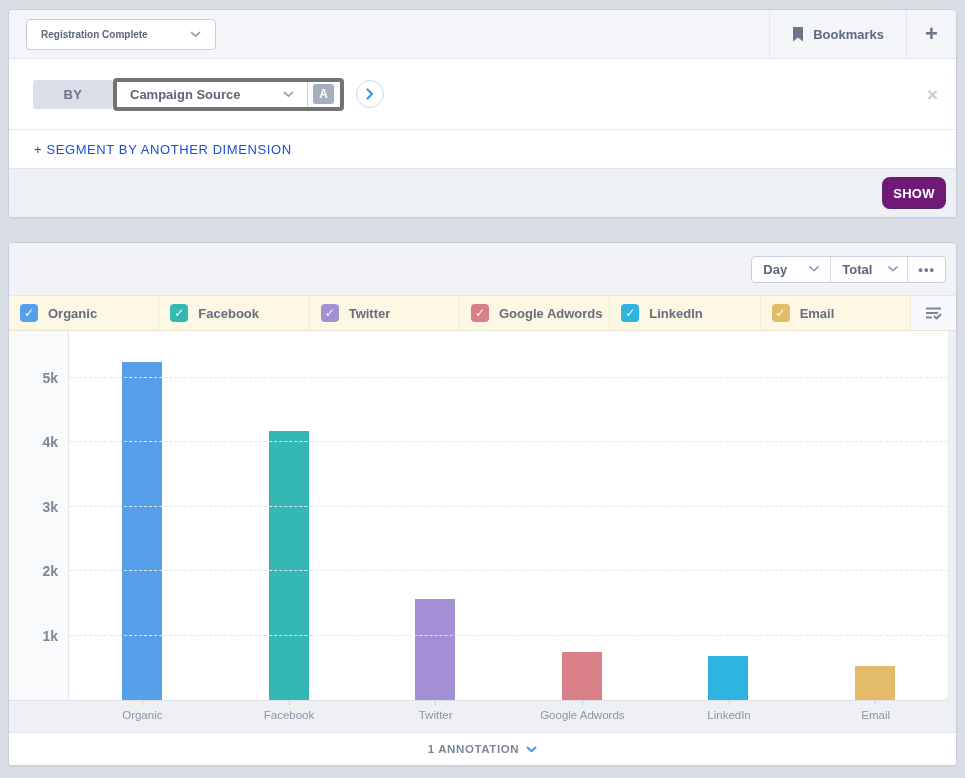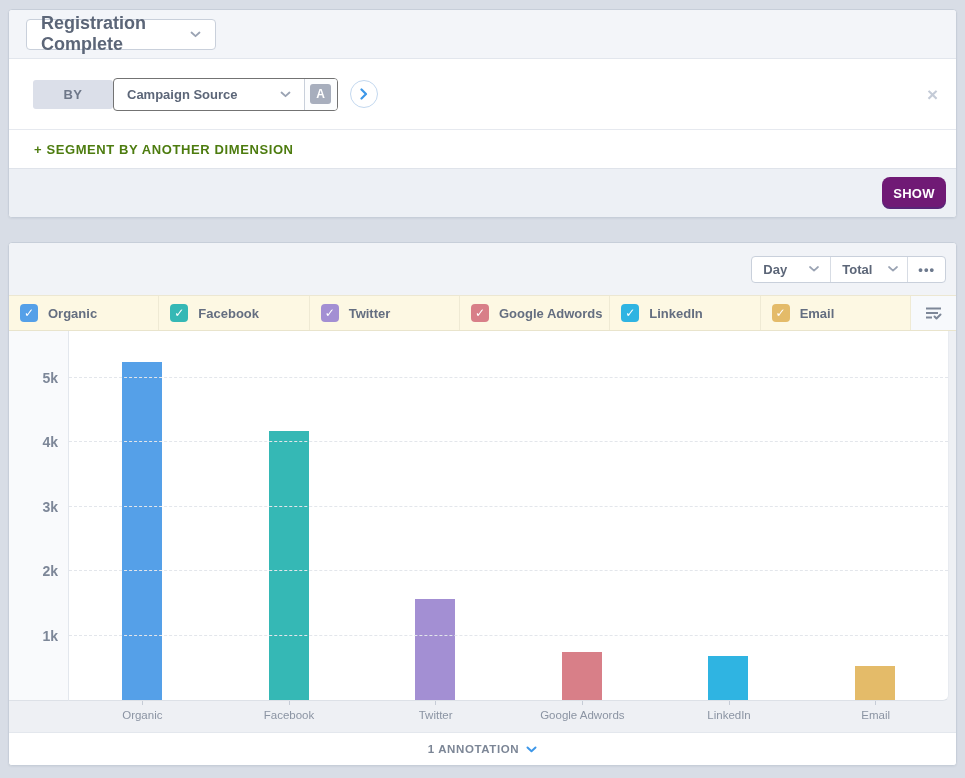--- a/index.html
+++ b/index.html
@@ -29,21 +29,21 @@
     background:#f3f5f9;
     border-bottom:1px solid #e2e6ed;
     display:flex; align-items:center;
     padding-left:17px;
   }
   .btn {
     background:#fff;
     border:1px solid #c9d0db;
     border-radius:4px;
     color:#5c6678;
-    font-weight:bold; font-size:18px;
+    font-weight:bold; font-size:10px;
     display:flex; align-items:center;
     cursor:pointer;
   }
   .event-btn { height:31px; padding:0 14px; width:190px; justify-content:space-between; }
   .chev { color:#9aa3b3; display:inline-flex; }
   .row1-right { margin-left:auto; display:flex; align-self:stretch; }
   .toolbar-btn {
     border-left:1px solid #e2e6ed;
     display:flex; align-items:center; justify-content:center;
     gap:9px; padding:0 22px;
@@ -55,21 +55,21 @@
 
   .row2 { height:70px; flex:0 0 70px; display:flex; align-items:center; padding-left:24px; position:relative; }
   .by-tag {
     width:80px; height:29px;
     background:#dbdfe9; border-radius:3px;
     color:#6e7789; font-size:13px; font-weight:bold; letter-spacing:.5px;
     display:flex; align-items:center; justify-content:center;
   }
   .dim-group {
     display:flex; align-items:stretch; height:33px;
-    border:1px solid #737373; border-radius:4px; background:#fff; overflow:hidden;
+    border:4px solid #737373; border-radius:4px; background:#fff; overflow:hidden;
     cursor:pointer;
   }
   .dim-main { display:flex; align-items:center; padding:0 13px; gap:42px; color:#5c6678; font-size:13px; font-weight:bold; }
   .a-cell { border-left:1px solid #c9d0db; width:33px; display:flex; align-items:center; justify-content:center; background:#fcfdfe; }
   .a-badge {
     width:21px; height:20px; background:#a7aebd; border-radius:3px;
     color:#fff; font-size:12px; font-weight:bold;
     display:flex; align-items:center; justify-content:center;
   }
   .circle-btn {
@@ -83,21 +83,21 @@
   .close-x {
     position:absolute; right:18px; top:50%; transform:translateY(-50%);
     color:#c4cbd7; font-size:19px; font-weight:bold; line-height:1; cursor:pointer;
   }
   .row3 {
     height:39px; flex:0 0 39px;
     border-top:1px solid #e6e9ef;
     display:flex; align-items:center; padding-left:25px;
   }
   .segment-link {
-    color:#4d7c0f; font-size:13px; font-weight:bold; letter-spacing:.6px;
+    color:#1d4ed8; font-size:13px; font-weight:normal; letter-spacing:.6px;
     text-decoration:none; cursor:pointer;
   }
   .row4 {
     flex:1;
     background:#edf0f5;
     border-top:1px solid #dfe3ea;
     display:flex; align-items:center; justify-content:flex-end;
     padding-right:10px;
   }
   .show-btn {
@@ -209,20 +209,33 @@
 <section class="panel top-panel">
 
   <div class="row1">
     <div class="btn event-btn">
       <span>Registration Complete</span>
       <span class="chev">
         <svg width="11" height="7" viewBox="0 0 11 7">
             <polyline points="1.5,1.5 5.5,5.2 9.5,1.5" fill="none" stroke="currentColor" stroke-width="1.8" stroke-linecap="round" stroke-linejoin="round"></polyline>
           </svg>
       </span>
+    </div>
+    <div class="row1-right">
+      <button class="toolbar-btn">
+        <span style="display:inline-flex;color:#6b7689;">
+          <svg width="12" height="15" viewBox="0 0 12 15">
+              <path d="M1 0 h10 v14.5 l-5-4 -5,4 z" fill="currentColor"></path>
+            </svg>
+        </span>
+        <span>Bookmarks</span>
+      </button>
+      <button class="toolbar-btn add-btn">
+        <span>+</span>
+      </button>
     </div>
   </div>
 
   <div class="row2">
     <span class="by-tag">BY</span>
     <div class="dim-group">
       <div class="dim-main">
         <span>Campaign Source</span>
         <span class="chev">
           <svg width="11" height="7" viewBox="0 0 11 7">

